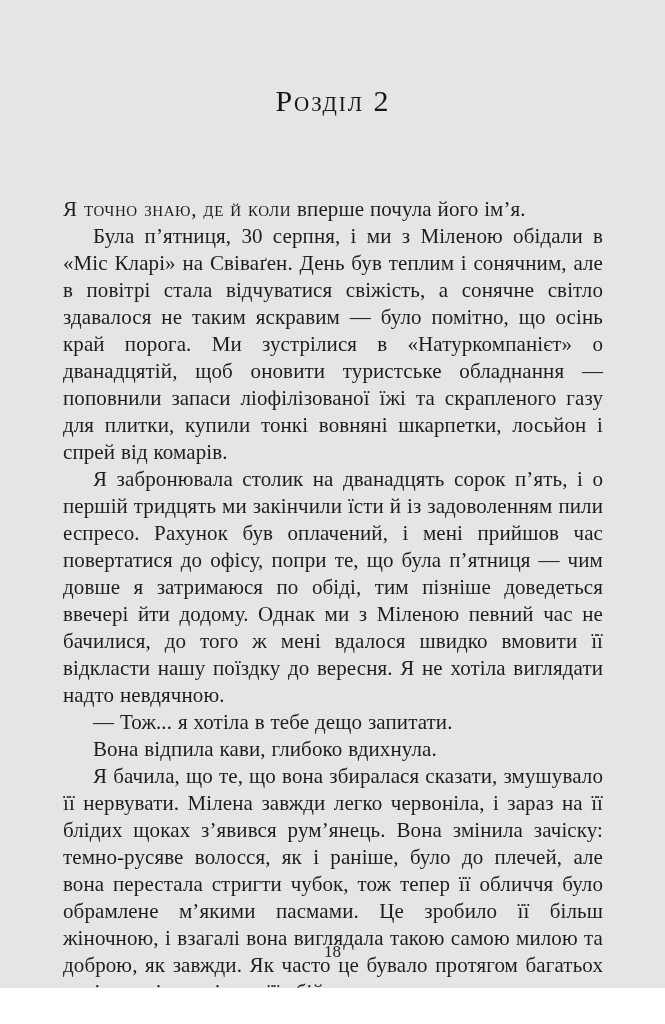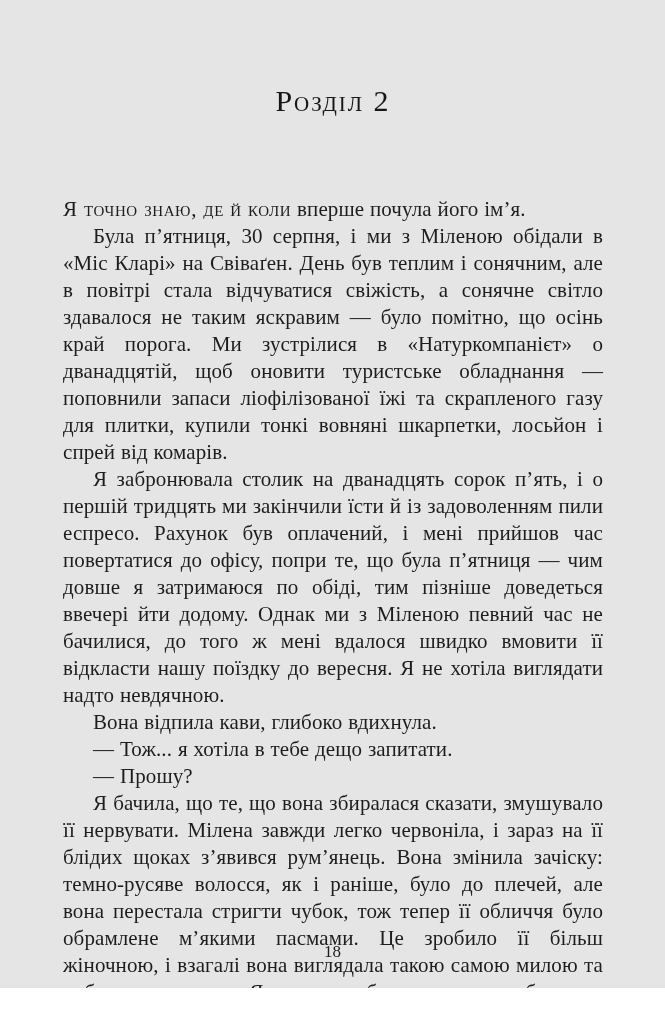--- a/index.html
+++ b/index.html
@@ -59,20 +59,19 @@
 </head>
 <body>
 
 <div class="book-page">
   <h1 class="chapter-heading">Розділ 2</h1>
 
   <div class="body-text">
       <p class="para"><span class="lead-caps">Я точно знаю, де й коли</span> вперше почула його ім’я.</p>
       <p class="para indent">Була п’ятниця, 30 серпня, і ми з Міленою обідали в «Міс Кларі» на Свіваґен. День був теплим і сонячним, але в повітрі стала відчуватися свіжість, а сонячне світло здавалося не таким яскравим — було помітно, що осінь край порога. Ми зустрілися в «Натуркомпанієт» о дванадцятій, щоб оновити туристське обладнання — поповнили запаси ліофілізованої їжі та скрапленого газу для плитки, купили тонкі вовняні шкарпетки, лосьйон і спрей від комарів.</p>
       <p class="para indent">Я забронювала столик на дванадцять сорок п’ять, і о першій тридцять ми закінчили їсти й із задоволенням пили еспресо. Рахунок був оплачений, і мені прийшов час повертатися до офісу, попри те, що була п’ятниця — чим довше я затримаюся по обіді, тим пізніше доведеться ввечері йти додому. Однак ми з Міленою певний час не бачилися, до того ж мені вдалося швидко вмовити її відкласти нашу поїздку до вересня. Я не хотіла виглядати надто невдячною.</p>
+      <p class="para indent">— Тож... я хотіла в тебе дещо запитати.</p>
       <p class="para indent">Вона відпила кави, глибоко вдихнула.</p>
-      <p class="para indent">— Тож... я хотіла в тебе дещо запитати.</p>
-      <p class="para indent">— Прошу?</p>
       <p class="para indent">Я бачила, що те, що вона збиралася сказати, змушувало її нервувати. Мілена завжди легко червоніла, і зараз на її блідих щоках з’явився рум’янець. Вона змінила зачіску: темно-русяве волосся, як і раніше, було до плечей, але вона перестала стригти чубок, тож тепер її обличчя було обрамлене м’якими пасмами. Це зробило її більш жіночною, і взагалі вона виглядала такою самою милою та доброю, як завжди. Як часто це бувало протягом багатьох років, мені захотілося її обійняти.</p>
     </div>
 
   <div class="page-number">18</div>
 </div>
 
 </body></html>

